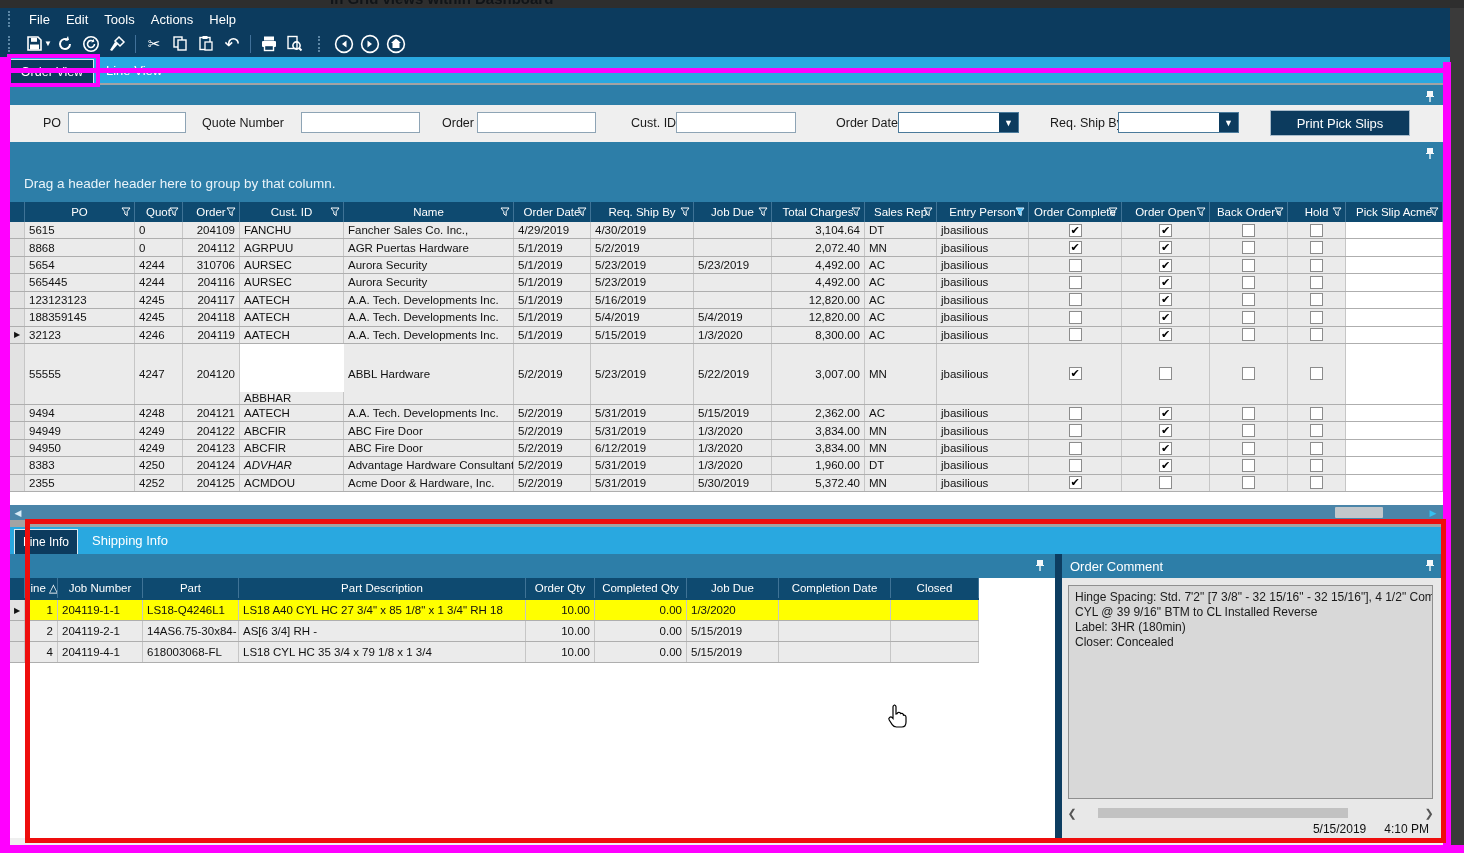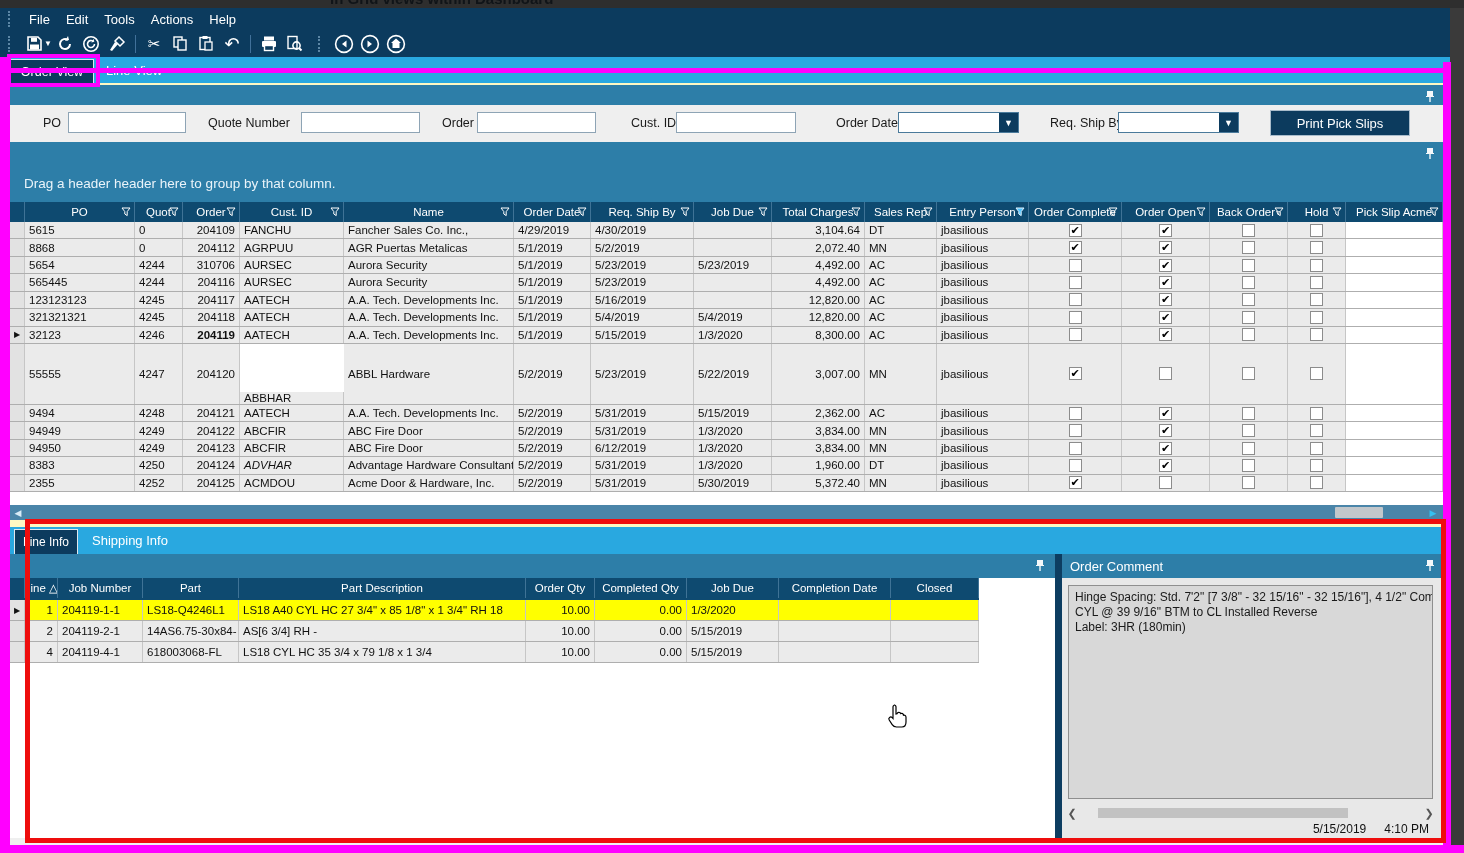--- a/index.html
+++ b/index.html
@@ -1,17 +1,17 @@
 <!DOCTYPE html>
 <html><head>
 <meta charset="utf-8">
 <style>
   * { margin:0; padding:0; box-sizing:border-box; }
   body { font-family:"Liberation Sans", sans-serif; background:#3a3a3a; }
-  #screen { position:relative; width:1464px; height:853px; overflow:hidden; background:#fef9c3; }
+  #screen { position:relative; width:1464px; height:853px; overflow:hidden; background:#a3a3a3; }
 
   
   .top-strip { position:absolute; left:0; top:0; width:1464px; height:8px; background:#2e2e2e; overflow:hidden; }
   .top-strip span { display:block; margin:-10px 0 0 330px; color:#101418; font-size:15px; font-weight:bold; white-space:nowrap; }
   .right-strip { position:absolute; right:0; top:8px; width:14px; height:845px; background:#3a3a3a; }
 
   
   .menubar { position:absolute; left:0; top:8px; width:1450px; height:22px; background:#0c3b5e; color:#fff; display:flex; align-items:center; font-size:13px; }
   .grip { width:5px; height:16px; border-left:2px dotted #5b86a5; margin:0 8px 0 8px; }
   .menu-item { padding:2px 8px; cursor:default; }
@@ -204,21 +204,21 @@
   <div class="band" style="top:85px;height:20px;">
     <span class="pin"><svg width="10" height="13" viewBox="0 0 10 13">
           <path d="M2 1h6v5h1v1H1V6h1z" fill="#fff"></path>
           <line x1="5" y1="7" x2="5" y2="12" stroke="#fff" stroke-width="1.4"></line>
         </svg></span>
   </div>
 
   <div class="filter-row">
     <span class="f-label" style="left:33px;">PO</span>
     <input class="f-input" style="left: 58px; width: 118px;" value="">
-    <span class="f-label" style="left:198px;">Quote Number</span>
+    <span class="f-label" style="left:192px;">Quote Number</span>
     <input class="f-input" style="left: 291px; width: 119px;" value="">
     <span class="f-label" style="left:432px;">Order</span>
     <input class="f-input" style="left: 467px; width: 119px;" value="">
     <span class="f-label" style="left:621px;">Cust. ID</span>
     <input class="f-input" style="left: 666px; width: 120px;" value="">
     <span class="f-label" style="left:826px;">Order Date</span>
     <div class="combo" style="left:888px;width:121px;">
         <span class="dd">▼</span>
       </div>
     <span class="f-label" style="left:1040px;">Req. Ship By</span>
@@ -366,21 +366,21 @@
           <span class="cb"></span>
         </div>
         <div class="g-cell blank" style="width: 97px;"></div>
       </div>
       <div class="g-row">
         <div class="g-cell sel" style="width: 15px;"></div>
         <div class="g-cell" style="width: 110px;">8868</div>
         <div class="g-cell" style="width: 48px;">0</div>
         <div class="g-cell r" style="width: 57px;">204112</div>
         <div class="g-cell" style="width: 104px;">AGRPUU</div>
-        <div class="g-cell" style="width: 170px;">AGR Puertas Metalicas</div>
+        <div class="g-cell" style="width: 170px;">AGR Puertas Hardware</div>
         <div class="g-cell" style="width: 77px;">5/1/2019</div>
         <div class="g-cell" style="width: 103px;">5/2/2019</div>
         <div class="g-cell" style="width: 78px;"></div>
         <div class="g-cell r" style="width: 93px;">2,072.40</div>
         <div class="g-cell" style="width: 72px;">MN</div>
         <div class="g-cell" style="width: 92px;">jbasilious</div>
         <div class="g-cell c" style="width: 93px;">
           <span class="cb">✔</span>
         </div>
         <div class="g-cell c" style="width: 88px;">
@@ -470,21 +470,21 @@
         <div class="g-cell c" style="width: 78px;">
           <span class="cb"></span>
         </div>
         <div class="g-cell c" style="width: 58px;">
           <span class="cb"></span>
         </div>
         <div class="g-cell blank" style="width: 97px;"></div>
       </div>
       <div class="g-row">
         <div class="g-cell sel" style="width: 15px;"></div>
-        <div class="g-cell" style="width: 110px;">321321321</div>
+        <div class="g-cell" style="width: 110px;">188359145</div>
         <div class="g-cell" style="width: 48px;">4245</div>
         <div class="g-cell r" style="width: 57px;">204118</div>
         <div class="g-cell" style="width: 104px;">AATECH</div>
         <div class="g-cell" style="width: 170px;">A.A. Tech. Developments Inc.</div>
         <div class="g-cell" style="width: 77px;">5/1/2019</div>
         <div class="g-cell" style="width: 103px;">5/4/2019</div>
         <div class="g-cell" style="width: 78px;">5/4/2019</div>
         <div class="g-cell r" style="width: 93px;">12,820.00</div>
         <div class="g-cell" style="width: 72px;">AC</div>
         <div class="g-cell" style="width: 92px;">jbasilious</div>
@@ -499,21 +499,21 @@
         </div>
         <div class="g-cell c" style="width: 58px;">
           <span class="cb"></span>
         </div>
         <div class="g-cell blank" style="width: 97px;"></div>
       </div>
       <div class="g-row">
         <div class="g-cell sel" style="width: 15px; font-size: 8px;">▶</div>
         <div class="g-cell" style="width: 110px;">32123</div>
         <div class="g-cell" style="width: 48px;">4246</div>
-        <div class="g-cell r" style="width: 57px; font-weight: bold;">204119</div>
+        <div class="g-cell r" style="width: 57px;">204119</div>
         <div class="g-cell" style="width: 104px;">AATECH</div>
         <div class="g-cell" style="width: 170px;">A.A. Tech. Developments Inc.</div>
         <div class="g-cell" style="width: 77px;">5/1/2019</div>
         <div class="g-cell" style="width: 103px;">5/15/2019</div>
         <div class="g-cell" style="width: 78px;">1/3/2020</div>
         <div class="g-cell r" style="width: 93px;">8,300.00</div>
         <div class="g-cell" style="width: 72px;">AC</div>
         <div class="g-cell" style="width: 92px;">jbasilious</div>
         <div class="g-cell c" style="width: 93px;">
           <span class="cb"></span>
@@ -787,20 +787,21 @@
       <span>Order Comment</span>
       <span class="pin" style="top:5px;"><svg width="10" height="13" viewBox="0 0 10 13">
             <path d="M2 1h6v5h1v1H1V6h1z" fill="#fff"></path>
             <line x1="5" y1="7" x2="5" y2="12" stroke="#fff" stroke-width="1.4"></line>
           </svg></span>
     </div>
     <div class="comment-text" id="comment-text">
         <div>Hinge Spacing: Std. 7'2" [7 3/8" - 32  15/16" - 32  15/16"], 4 1/2" Combo H</div>
         <div>CYL @ 39 9/16" BTM to CL Installed Reverse</div>
         <div>Label: 3HR (180min)</div>
+        <div>Closer: Concealed</div>
       </div>
     <div class="c-scroll">
       <span class="c-arrow">❮</span>
       <span class="c-thumb"></span>
       <span class="c-arrow right">❯</span>
     </div>
     <div class="c-stamp">
       <span style="margin-left:0;">5/15/2019</span><span>4:10 PM</span>
     </div>
   </div>

